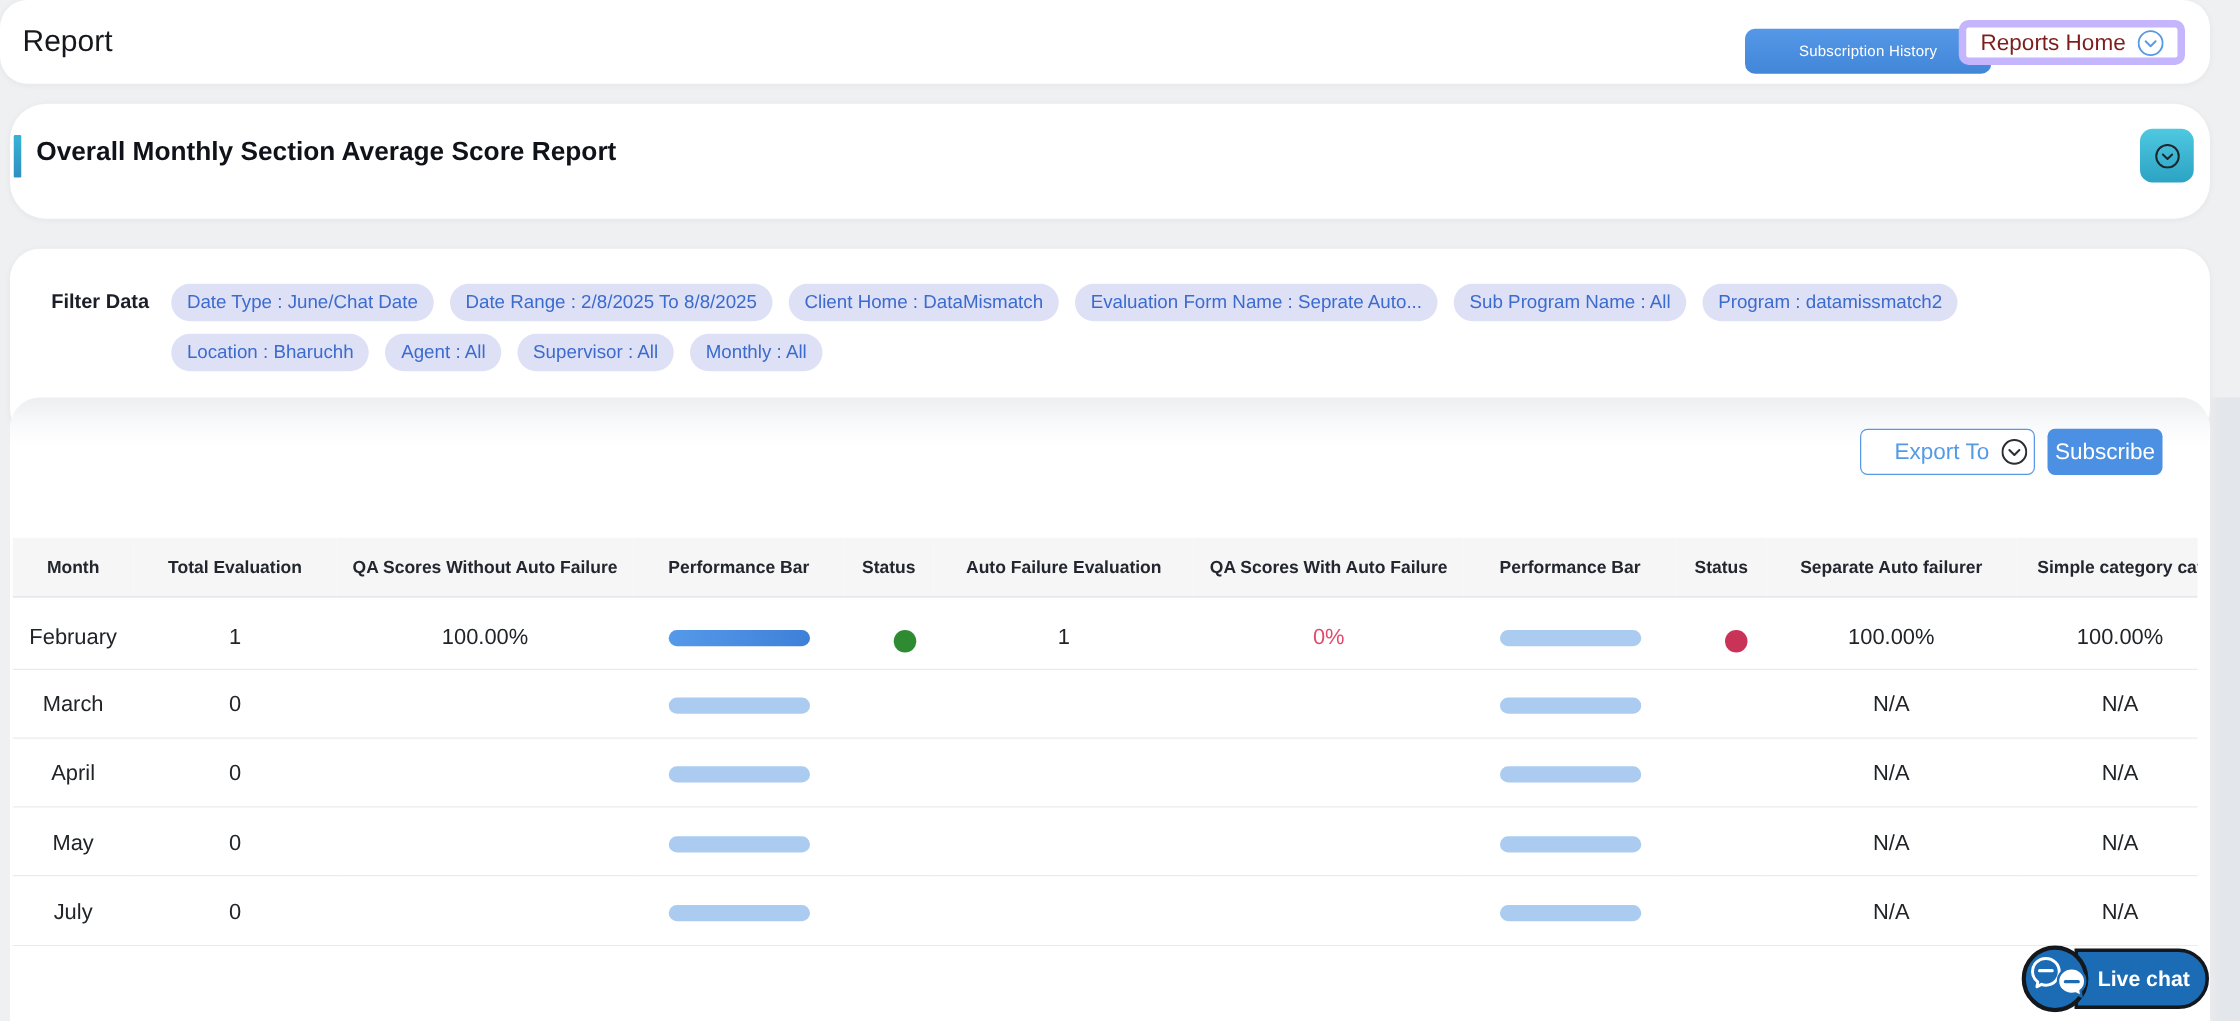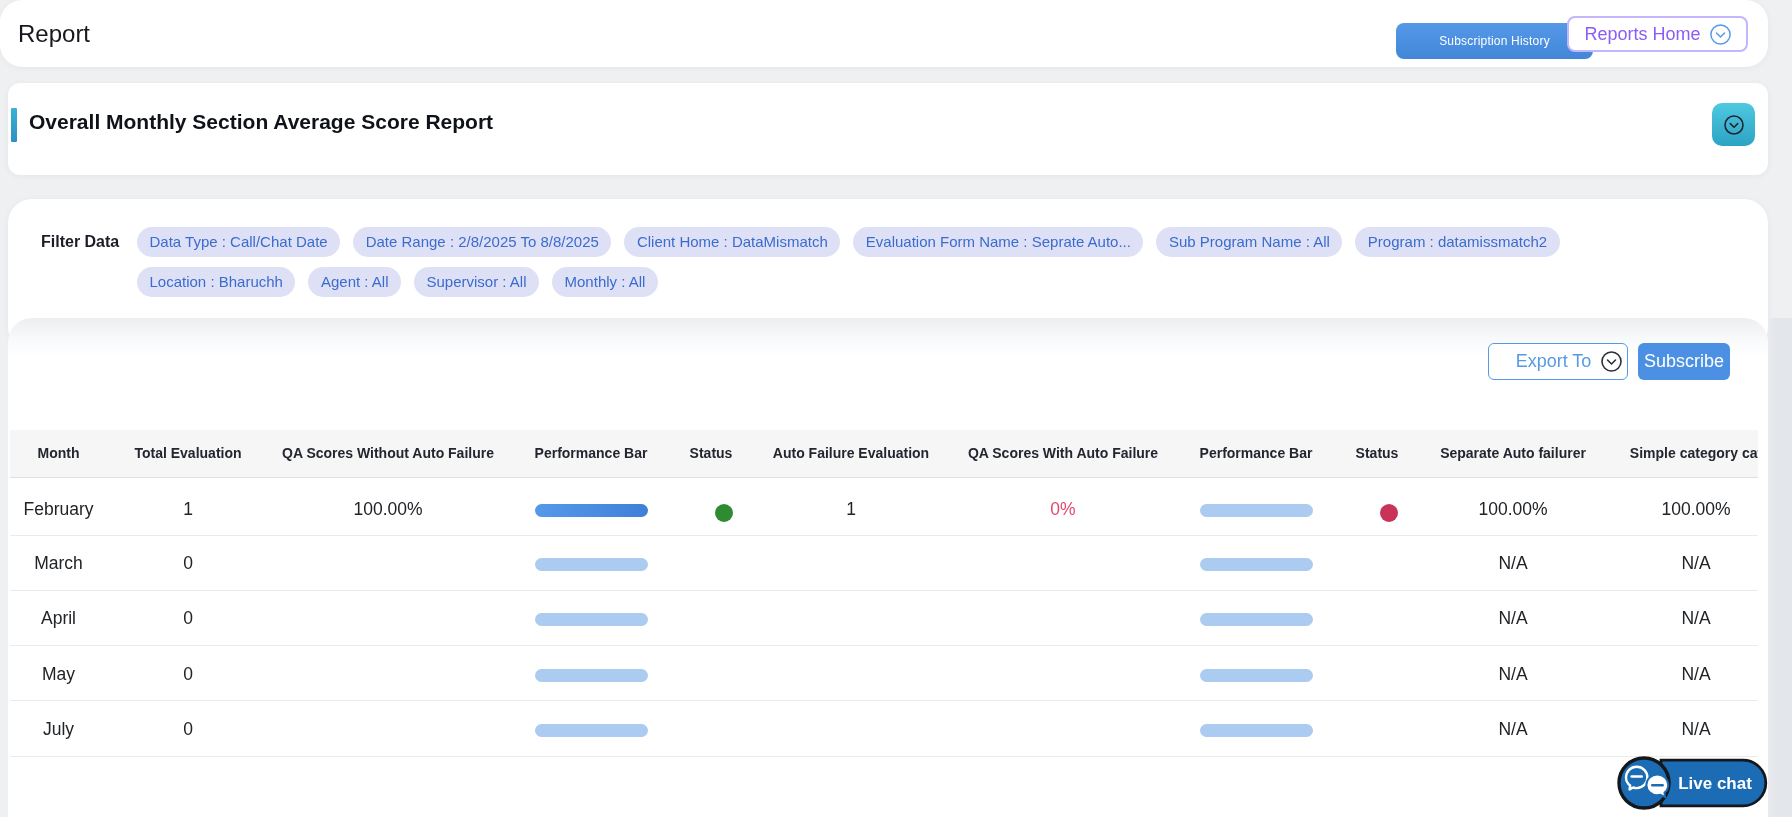--- a/index.html
+++ b/index.html
@@ -2,22 +2,22 @@
 <html><head>
 <meta charset="utf-8">
 <style>
 * { margin:0; padding:0; box-sizing:border-box; }
 html,body { width:1792px; height:817px; background:#eef0f2; font-family:"Liberation Sans",sans-serif; overflow:hidden; position:relative; }
 .card { position:absolute; background:#fff; }
 #card1 { left:0; top:0; width:1768px; height:67px; border-radius:22px; box-shadow:0 1px 6px rgba(30,40,60,0.05); }
 #card1 .title { position:absolute; left:18px; top:0; height:67px; display:flex; align-items:center; font-size:24px; color:#16181d; }
 .btn-blue { background:#4b90e2; color:#fff; border-radius:8px; display:flex; align-items:center; justify-content:center; }
 #btn-subhist { position:absolute; left:1356px; top:23px; width:197px; height:36px; font-size:12px; letter-spacing:0.2px; background:linear-gradient(180deg,#5598e8,#4286d8);margin-left:40px; }
-#btn-rephome { position:absolute; left:1567px; top:16px; width:181px; height:36px; border:2px solid #c4b5fd; border-radius:8px; background:#fff; color:#8b5cf6; font-size:18px; display:flex; align-items:center; justify-content:center; gap:9px; }
-#card2 { left:8px; top:83px; width:1760px; height:92px; border-radius:12px; box-shadow:0 1px 6px rgba(30,40,60,0.05); }
+#btn-rephome { position:absolute; left:1567px; top:16px; width:181px; height:36px; border:6px solid #c4b5fd; border-radius:8px; background:#fff; color:#7f1d1d; font-size:18px; display:flex; align-items:center; justify-content:center; gap:9px; }
+#card2 { left:8px; top:83px; width:1760px; height:92px; border-radius:29px; box-shadow:0 1px 6px rgba(30,40,60,0.05); }
 #accent { position:absolute; left:3px; top:25px; width:6px; height:34px; background:linear-gradient(180deg,#38b2d3,#2f8fc4); border-radius:1px; }
 #card2 h1 { position:absolute; left:21px; top:-3px; height:84px; display:flex; align-items:center; font-size:21px; font-weight:bold; color:#0f1218; }
 #btn-teal { position:absolute; left:1704px; top:20px; width:43px; height:43px; border-radius:10px; background:linear-gradient(180deg,#4fc8e1,#2ba3c3); display:flex; align-items:center; justify-content:center; }
 #card3 { left:8px; top:199px; width:1760px; height:152px; border-radius:24px; box-shadow:0 1px 6px rgba(30,40,60,0.05); }
 #filter-label { position:absolute; left:33px; top:28px; height:30px; display:flex; align-items:center; font-size:16px; font-weight:bold; color:#1b1e26; }
 .pillrow { position:absolute; left:129px; display:flex; gap:13px; }
 #prow1 { top:28px; }
 #prow2 { top:68px; }
 .pill { height:30px; line-height:30px; padding:0 12.5px; background:#dee1f6; border-radius:15px; color:#3c6bce; font-size:15px; white-space:nowrap; }
 #card4 { left:8px; top:318px; width:1760px; height:499px; border-radius:24px 24px 0 0; background:linear-gradient(180deg,#eceef1 0,#f8f9fa 20px,#ffffff 38px); }
@@ -57,21 +57,21 @@
   <div id="btn-teal">
     <svg width="20" height="20" viewBox="0 0 20 20">
         <circle cx="10" cy="10" r="9" fill="none" stroke="#20262e" stroke-width="1.6"></circle>
         <path d="M6.3 8.6 L10 12.2 L13.7 8.6" fill="none" stroke="#20262e" stroke-width="1.6" stroke-linecap="round" stroke-linejoin="round"></path>
       </svg>
   </div>
 </div>
 <div class="card" id="card3">
   <div id="filter-label">Filter Data</div>
   <div class="pillrow" id="prow1">
-    <div class="pill">Data Type : Call/Chat Date</div>
+    <div class="pill">Date Type : June/Chat Date</div>
     <div class="pill">Date Range : 2/8/2025 To 8/8/2025</div>
     <div class="pill">Client Home : DataMismatch</div>
     <div class="pill">Evaluation Form Name : Seprate Auto...</div>
     <div class="pill">Sub Program Name : All</div>
     <div class="pill">Program : datamissmatch2</div>
   </div>
   <div class="pillrow" id="prow2">
     <div class="pill">Location : Bharuchh</div>
     <div class="pill">Agent : All</div>
     <div class="pill">Supervisor : All</div>

